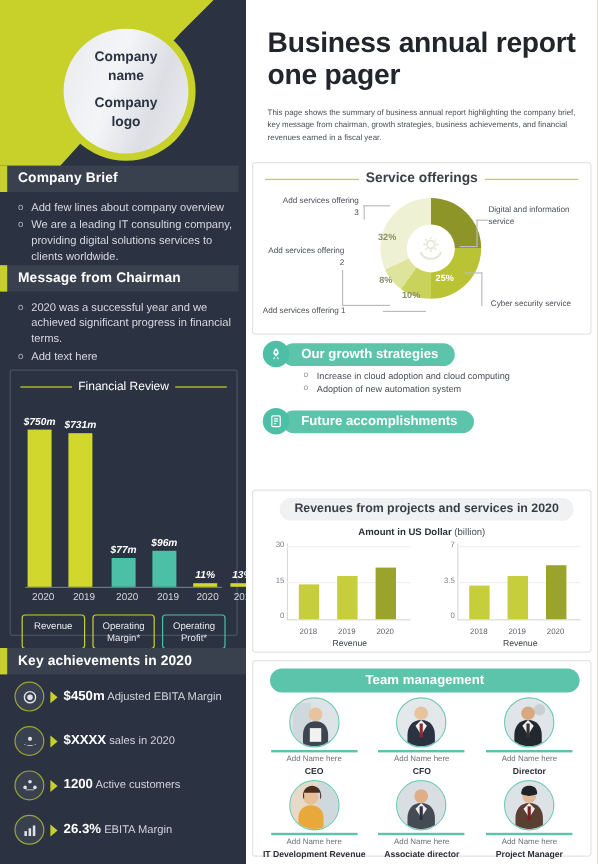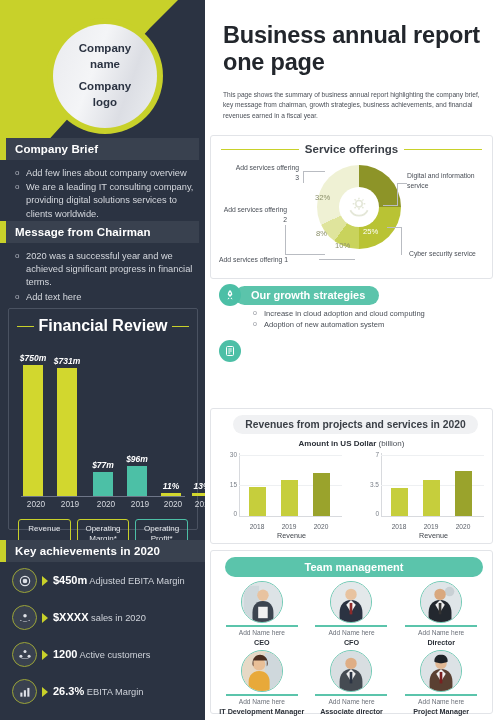--- a/index.html
+++ b/index.html
@@ -58,21 +58,21 @@
 
   
   .fin-box {
     position:absolute; left:8px; top:308px; width:190px; height:222px;
     border:1px solid #4a5261; border-radius:2px;
   }
   .fin-title-row {
     display:flex; align-items:center; gap:5px; padding:8px 8px 0 8px;
   }
   .fin-line { flex:1; height:1px; background:#c8d12a; }
-  .fin-title { font-size:16px; font-weight:bold; color:#fff; white-space:nowrap; }
+  .fin-title { font-size:10px; font-weight:normal; color:#fff; white-space:nowrap; }
 
   .chart-area { position:relative; height:150px; margin:12px 8px 0 8px; }
   .baseline {
     position:absolute; left:4px; right:4px; bottom:0; height:1px; background:#6e7688;
   }
   .bar {
     position:absolute; bottom:1px; width:20px;font-style:italic;
   }
   .bar .val {
     position:absolute; bottom:100%; left:50%; transform:translateX(-50%);
@@ -145,21 +145,21 @@
       #dfe49c 216deg 244.8deg,
       #eff1d4 244.8deg 360deg);
   }
   .donut-hole {
     position:absolute; left:22px; top:22px; width:40px; height:40px;
     border-radius:50%; background:#fff;
     display:flex; align-items:center; justify-content:center;
   }
   .donut-hole svg { width:26px; height:26px; }
   .dlabel {
-    position:absolute; font-size:7.6px; font-weight:normal; color:#fff;
+    position:absolute; font-size:7.6px; font-weight:bold; color:#fff;
   }
   .dlabel.lt { color:#8a8f6a; }
   .olabel {
     position:absolute; font-size:6.8px; color:#4a4f57; line-height:1.45;
   }
   .conn { position:absolute; background:#b9bcc2; }
 
   
   .band-row { position:absolute; display:flex; align-items:center; }
   .band-ic {
@@ -394,21 +394,21 @@
         <div class="ka-txt">
           <b>26.3%</b>
           <span>EBITA Margin</span>
         </div>
       </div>
     </div>
   </div>
 
   <div class="main">
 
-    <div class="h-title">Business annual report one page</div>
+    <div class="h-title">Business annual report one pager</div>
     <div class="h-sub">This page shows the summary of business annual report highlighting the company brief, key message from chairman, growth strategies, business achievements, and financial revenues earned in a fiscal year.</div>
 
     <div class="card" id="donut-card">
       <div class="sec-title-row">
         <div class="sec-line"></div>
         <div class="sec-title">Service offerings</div>
         <div class="sec-line"></div>
       </div>
 
       <div class="donut-wrap">
@@ -462,20 +462,21 @@
       <div class="band-li">Adoption of new automation system</div>
     </div>
 
     <div class="band-row" style="left:14px;top:340px;">
       <div class="band-ic">
         <svg viewBox="0 0 24 24" fill="none" stroke="#fff" stroke-width="2">
           <rect x="5" y="3" width="14" height="18" rx="2"></rect>
           <path d="M8.5 8h7M8.5 12h7M8.5 16h4"></path>
         </svg>
       </div>
+      <div class="band-pill">Future accomplishments</div>
     </div>
 
     <div class="card" id="rev-card">
       <div class="rev-pill">Revenues from projects and services in 2020</div>
       <div class="rev-sub">
         <b>Amount in US Dollar</b>
         <span>(billion)</span>
       </div>
 
       <div class="mini" style="left:8px;">
@@ -580,21 +581,21 @@
             <svg viewBox="0 0 42 42">
                 <rect width="42" height="42" fill="#e6d9c6"></rect>
                 <rect x="24" y="2" width="18" height="38" fill="#cfd8dc"></rect>
                 <circle cx="18" cy="14" r="6.5" fill="#e8bf97"></circle>
                 <path d="M11 13c0-6 4-9 8-9s8 3 8 9c0 2-1 3-1 3V10H12v6s-1-1-1-3z" fill="#4a2e20"></path>
                 <path d="M18 21c-7 0-11 5-11 11v10h22V32c0-6-4-11-11-11z" fill="#e8a93a"></path>
               </svg>
           </div>
           <div class="m-ul"></div>
           <div class="m-n">Add Name here</div>
-          <div class="m-r">IT Development Manager</div>
+          <div class="m-r">IT Development Revenue</div>
         </div>
 
         <div class="member">
           <div class="m-photo">
             <svg viewBox="0 0 42 42">
                 <rect width="42" height="42" fill="#d8dee1"></rect>
                 <circle cx="21" cy="13" r="6" fill="#dfae85"></circle>
                 <path d="M21 19c-8 0-12 6-12 13v10h24V32c0-7-4-13-12-13z" fill="#454b52"></path>
                 <path d="M21 19l-5 5 5 8 5-8z" fill="#eee"></path>
                 <rect x="19.6" y="22" width="2.8" height="12" fill="#2b3342"></rect>

